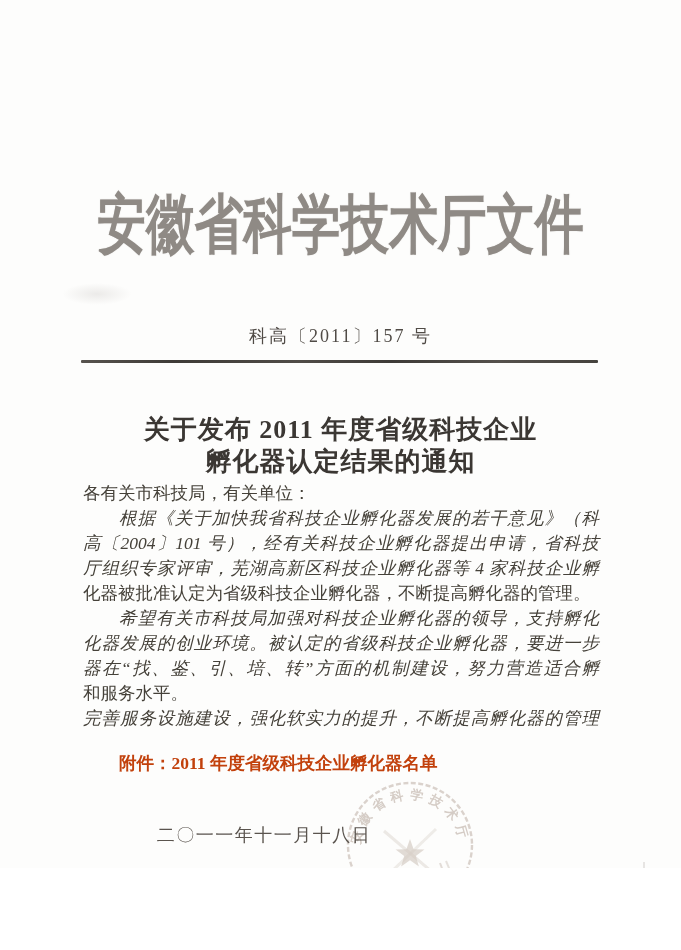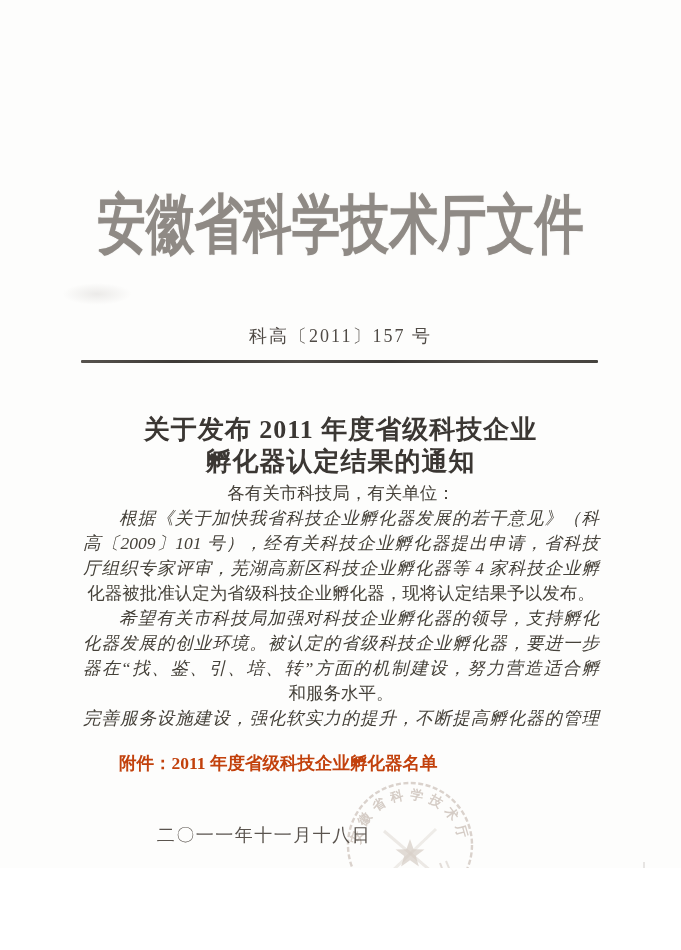--- a/index.html
+++ b/index.html
@@ -42,21 +42,21 @@
     position:absolute; top:386px; left:0; width:681px;
     text-align:center;
     font-size:26px; font-weight:bold; line-height:32px;
     color:#3b3733; letter-spacing:1px;margin-top:28px;
   }
 
   .body-block {
     position:absolute; top:481px; left:83px; width:516px;
     font-size:17.5px; line-height:25px; color:#454139;
   }
-  .body-line { white-space:normal;text-align:center; }
+  .body-line { white-space:normal; }
   .body-line.indent { text-indent:36px; }
   .body-line.justify { text-align:justify; text-align-last:justify;font-style:italic; }
 
   .attachment-line {
     position:absolute; top:751px; left:83px; width:516px;
     font-size:17.5px; color:#c2410c; text-indent:36px;font-weight:bold;
   }
 
   .date-line {
     position:absolute; top:823px; left:0; width:528px;
@@ -97,23 +97,23 @@
   <div class="separator"></div>
 
   <div class="doc-title">
     <div>关于发布 2011 年度省级科技企业</div>
     <div>孵化器认定结果的通知</div>
   </div>
 
   <div class="body-block">
     <div class="body-line">各有关市科技局，有关单位：</div>
     <div class="body-line indent justify">根据《关于加快我省科技企业孵化器发展的若干意见》（科</div>
-    <div class="body-line justify">高〔2009〕101 号），经有关科技企业孵化器提出申请，省科技</div>
+    <div class="body-line justify">高〔2004〕101 号），经有关科技企业孵化器提出申请，省科技</div>
     <div class="body-line justify">厅组织专家评审，芜湖高新区科技企业孵化器等 4 家科技企业孵</div>
-    <div class="body-line">化器被批准认定为省级科技企业孵化器，现将认定结果予以发布。</div>
+    <div class="body-line">化器被批准认定为省级科技企业孵化器，不断提高孵化器的管理。</div>
     <div class="body-line indent justify">希望有关市科技局加强对科技企业孵化器的领导，支持孵化</div>
     <div class="body-line justify">化器发展的创业环境。被认定的省级科技企业孵化器，要进一步</div>
     <div class="body-line justify">器在“找、鉴、引、培、转”方面的机制建设，努力营造适合孵</div>
     <div class="body-line">和服务水平。</div>
     <div class="body-line justify">完善服务设施建设，强化软实力的提升，不断提高孵化器的管理</div>
   </div>
 
   <div class="attachment-line">附件：2011 年度省级科技企业孵化器名单</div>
 
   <div class="date-line">二〇一一年十一月十八日</div>

